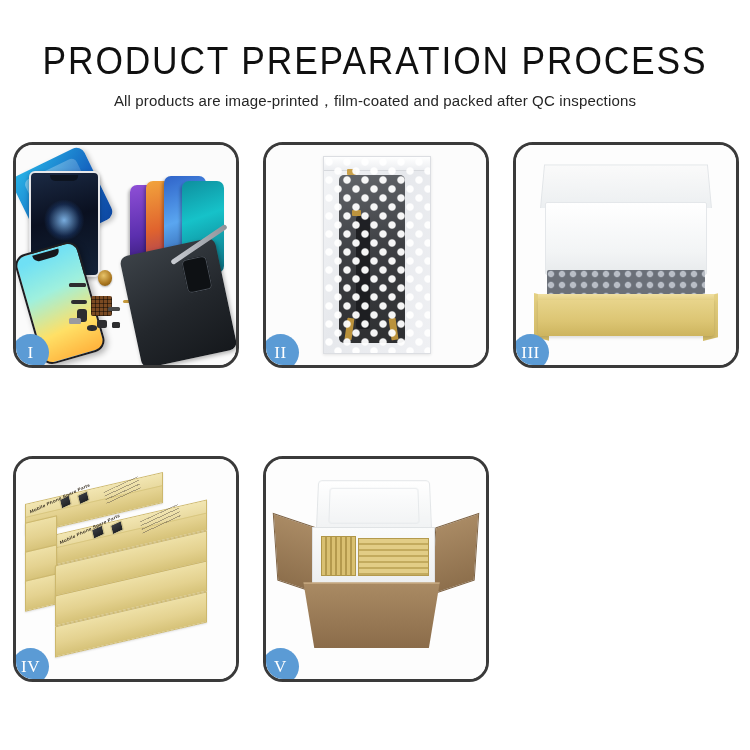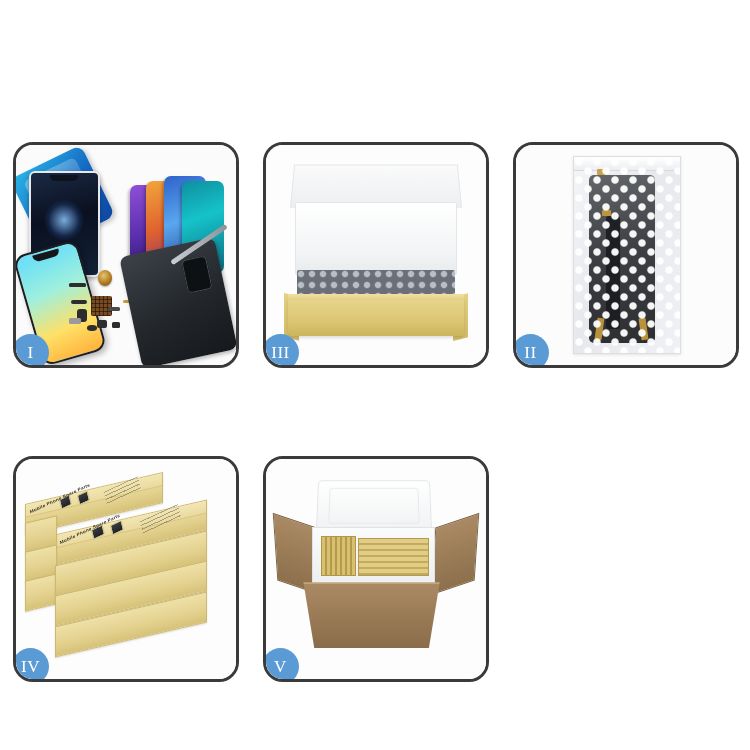--- a/index.html
+++ b/index.html
@@ -309,20 +309,24 @@
   }
   .ctn-tape {
     position:absolute; background:#8c7049; opacity:.75; border-radius:1px;
   }
 </style>
 </head>
 <body>
 
 <div class="page">
 
+  <div class="header">
+    <div class="title">PRODUCT PREPARATION PROCESS</div>
+    <div class="subtitle">All products are image-printed，film-coated and packed after QC inspections</div>
+  </div>
 
   <div class="grid">
 
     <div class="panel">
       <div class="panel-inner p1">
         <div class="adh"></div>
 
         <div class="phone-fan">
           <div class="fanphone fp2"></div>
           <div class="fanphone fp3"></div>
@@ -355,48 +359,48 @@
         </div>
 
         <div class="backplate"></div>
         <div class="driver"></div>
 
         <div class="badge">I</div>
       </div>
     </div>
 
     <div class="panel">
-      <div class="panel-inner p3">
-        <div class="iiilid"></div>
-        <div class="iiifoam"></div>
-        <div class="iiibubble"></div>
-        <div class="iiiflapL"></div>
-        <div class="iiiflapR"></div>
-        <div class="iiitray"></div>
-        <div class="badge">III</div>
-      </div>
-    </div>
-
-    <div class="panel">
       <div class="panel-inner p2">
         <div class="bubblebag">
           <div class="bag-seal"></div>
           <div class="bag-lcd"></div>
           <div class="bag-flex"></div>
           <div class="tape" style="left:22%;top:6%;width:8%;height:3%;"></div>
           <div class="tape" style="left:26%;top:27%;width:9%;height:3%;"></div>
           <div class="tape" style="left:21%;top:82%;width:7%;height:11%;transform:rotate(8deg);"></div>
           <div class="tape" style="left:62%;top:82%;width:7%;height:11%;transform:rotate(-8deg);"></div>
           <div class="bubbles"></div>
         </div>
         <div class="badge">II</div>
       </div>
     </div>
 
     <div class="panel">
+      <div class="panel-inner p3">
+        <div class="iiilid"></div>
+        <div class="iiifoam"></div>
+        <div class="iiibubble"></div>
+        <div class="iiiflapL"></div>
+        <div class="iiiflapR"></div>
+        <div class="iiitray"></div>
+        <div class="badge">III</div>
+      </div>
+    </div>
+
+    <div class="panel">
       <div class="panel-inner p4">
         <div class="stack">
 
           <div class="sbox" style="left:0%;top:4%;width:68%;transform:skewY(-13deg);">
             <div class="face"></div>
             <div class="miniphone" style="left:25%;top:4%;"></div>
             <div class="miniphone" style="left:38%;top:4%;"></div>
             <div class="lblrows" style="left:58%;top:3%;"></div>
             <div class="lbl" style="left:3%;top:22%;">Mobile Phone Spare Parts</div>
           </div>

